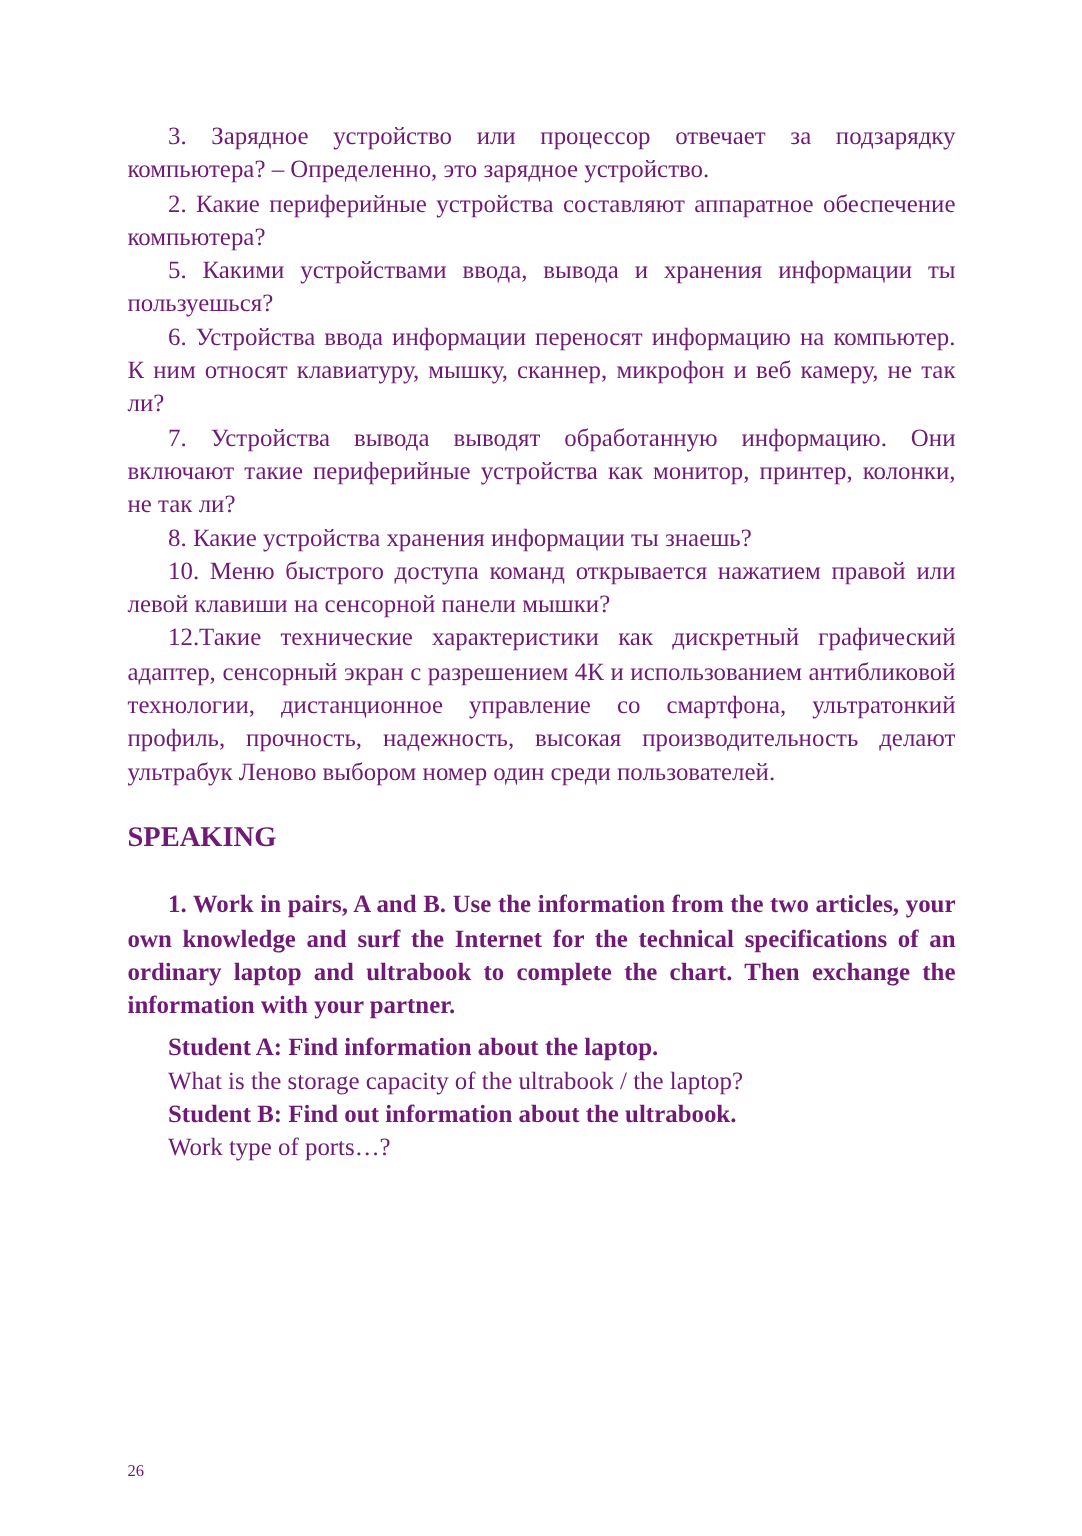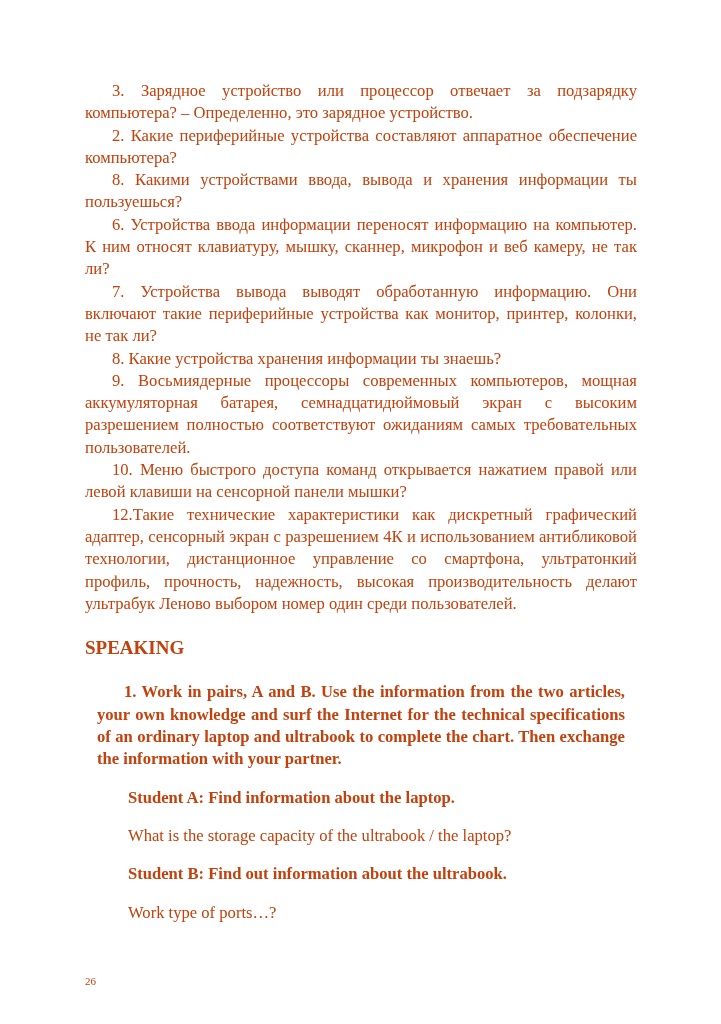--- a/index.html
+++ b/index.html
@@ -5,21 +5,21 @@
   html, body {
     margin: 0;
     padding: 0;
     background: #ffffff;
   }
   .page {
     position: relative;
     width: 721px;
     height: 1024px;
     background: #ffffff;
-    color: #c2410c;
+    color: #701a75;
     font-family: "Liberation Serif", serif;
     overflow: hidden;
   }
   .text-block {
     position: absolute;
     left: 85px;
     top: 80px;
     width: 552px;
   }
   p.para {
@@ -31,32 +31,32 @@
   }
   .speaking-heading {
     margin: 22px 0 22px 0;
     font-size: 19px;
     line-height: 22.3px;
     font-weight: bold;
     text-indent: 0;
     text-align: left;
   }
   p.task {
-    margin: 12px;
+    margin: 0;
     font-size: 16.6px;
     line-height: 22.3px;
     text-align: justify;
     text-indent: 27px;
     font-weight: bold;
   }
   .dialog-lines {
     margin-top: 6px;
   }
   p.dline {
-    margin: 16px;
+    margin: 0;
     font-size: 16.6px;
     line-height: 22.3px;
     text-align: left;
     text-indent: 0;
     padding-left: 27px;
   }
   p.dline.bold {
     font-weight: bold;
   }
   .page-number {
@@ -68,25 +68,24 @@
   }
 </style>
 </head>
 <body>
 
 <div class="page">
   <div class="text-block">
 
     <p class="para">3. Зарядное устройство или процессор отвечает за подзарядку компьютера? – Определенно, это зарядное устройство.</p>
     <p class="para">2.  Какие периферийные устройства составляют аппаратное обеспечение компьютера?</p>
-    <p class="para">8. Какими устройствами ввода, вывода и хранения информации ты пользуешься?</p>
+    <p class="para">5. Какими устройствами ввода, вывода и хранения информации ты пользуешься?</p>
     <p class="para">6.  Устройства ввода информации переносят информацию на компьютер. К ним относят клавиатуру, мышку, сканнер, микрофон и веб камеру, не так ли?</p>
     <p class="para">7.  Устройства вывода выводят обработанную информацию. Они включают такие периферийные устройства как монитор, принтер, колонки, не так ли?</p>
     <p class="para">8.  Какие устройства хранения информации ты знаешь?</p>
-    <p class="para">9.  Восьмиядерные процессоры современных компьютеров, мощная аккумуляторная батарея, семнадцатидюймовый экран с высоким разрешением полностью соответствуют ожиданиям самых требовательных пользователей.</p>
     <p class="para">10. Меню быстрого доступа команд открывается нажатием правой или левой клавиши на сенсорной панели мышки?</p>
     <p class="para">12.Такие технические характеристики как дискретный графический адаптер, сенсорный экран с разрешением 4К и использованием антибликовой технологии, дистанционное управление со смартфона, ультратонкий профиль, прочность, надежность, высокая производительность делают ультрабук Леново выбором номер один среди пользователей.</p>
 
     <h2 class="speaking-heading">SPEAKING</h2>
 
     <p class="task">1.  Work in pairs, A and B. Use the information from the two articles, your own knowledge and surf the Internet for the technical specifications of an ordinary laptop and ultrabook to complete the chart. Then exchange the information with your partner.</p>
 
     <div class="dialog-lines">
       <p class="dline bold">Student A: Find information about the laptop.</p>
       <p class="dline">What is the storage capacity of the ultrabook / the laptop?</p>

